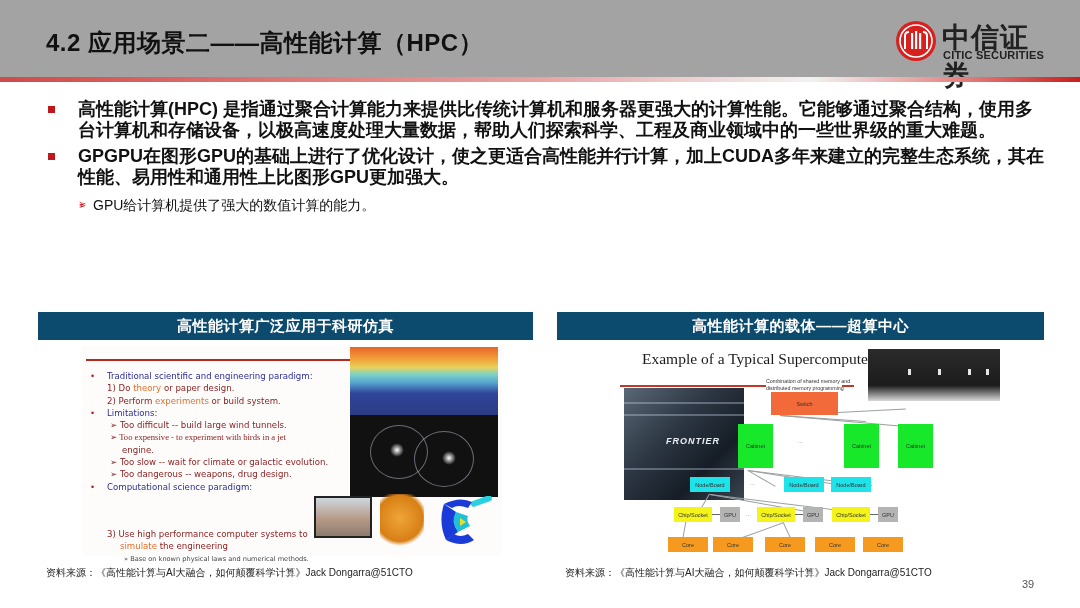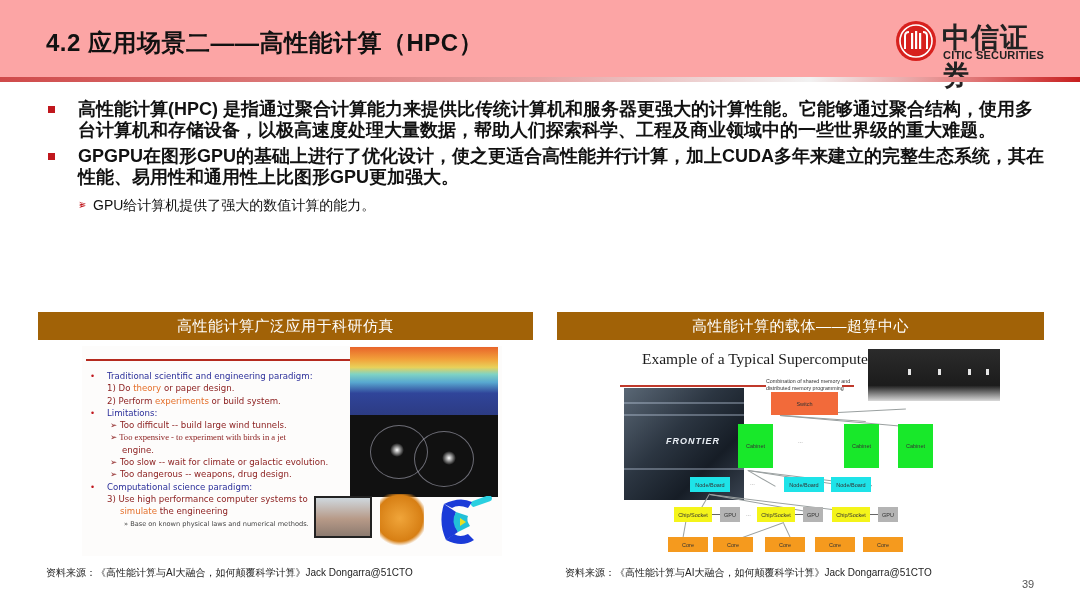--- a/index.html
+++ b/index.html
@@ -1,36 +1,36 @@
 <!DOCTYPE html>
 <html><head>
 <meta charset="utf-8">
 <style>
   * { box-sizing: border-box; margin: 0; padding: 0; }
   html, body { width: 1080px; height: 608px; overflow: hidden; background: #ffffff; }
   body { position: relative; font-family: "Liberation Sans", "DejaVu Sans", sans-serif; color: #111; }
 
-  .header { position: absolute; left: 0; top: 0; width: 1080px; height: 80px; background: #fca5a5; }
+  .header { position: absolute; left: 0; top: 0; width: 1080px; height: 80px; background: #a3a3a3; }
   .header-line { position: absolute; left: 0; top: 77px; width: 1080px; height: 5px;
     background: linear-gradient(to right, #cf4a4a 0%, #e7a3a3 50%, #f2f2f2 75%, #e58a8a 88%, #c71f1f 100%); }
   .page-title { position: absolute; left: 46px; top: 27px; font-size: 24px; font-weight: bold; color: #111; letter-spacing: 0.5px; }
 
   .logo { position: absolute; left: 896px; top: 18px; width: 160px; height: 48px; }
   .logo-circle { position: absolute; left: 0; top: 3px; width: 40px; height: 40px; border-radius: 50%; background: #d7211e; }
   .logo-circle svg { position: absolute; left: 0; top: 0; }
   .logo-cn { position: absolute; left: 46px; top: 1px; font-family: "DejaVu Serif", serif; font-size: 28px; font-weight: bold; color: #222; letter-spacing: 1px; }
   .logo-en { position: absolute; left: 47px; top: 31px; font-size: 11px; font-weight: bold; color: #222; letter-spacing: 0.2px; }
 
   .bullets { position: absolute; left: 46px; top: 99px; width: 1000px; }
   .b1 { position: relative; padding-left: 32px; font-size: 18px; font-weight: bold; line-height: 21px; margin-bottom: 5px; }
   .b1 .sq { position: absolute; left: 2px; top: 7px; width: 7px; height: 7px; background: #c0171d; }
   .b2 { position: relative; margin-left: 32px; padding-left: 15px; font-size: 14px; line-height: 21px; margin-bottom: 7px; color: #111; }
   .b2 .arrow { position: absolute; left: 0; top: 0; font-size: 10px; color: #c0171d; }
 
-  .panel-head { position: absolute; top: 312px; height: 28px; background: #a16207; color: #fff; font-size: 15px; font-weight: normal;
+  .panel-head { position: absolute; top: 312px; height: 28px; background: #0c4a6e; color: #fff; font-size: 15px; font-weight: bold;
     text-align: center; line-height: 28px; letter-spacing: 0.5px; }
   .ph-left { left: 38px; width: 495px; }
   .ph-right { left: 557px; width: 487px; }
 
   .fig-left { position: absolute; left: 82px; top: 346px; width: 420px; height: 210px; background: #fdfcfb; }
   .fig-left .redline { position: absolute; left: 4px; top: 13px; width: 268px; height: 2px; background: #b52a1e; }
   .fig-text { position: absolute; left: 8px; top: 24px; font-family: "DejaVu Sans", sans-serif; font-size: 8.6px; line-height: 12.3px; }
   .ft-row { position: relative; white-space: nowrap; }
   .ft-blue { color: #2b2f9a; }
   .ft-red { color: #8a1c1c; }
@@ -136,21 +136,21 @@
     </div>
     <div class="ft-row ft-red" style="padding-left:20px;">➢ Too difficult -- build large wind tunnels.</div>
     <div class="ft-row ft-red" style="padding-left:20px;font-family:Liberation Serif, serif;">➢ Too expensive - to experiment with birds in a jet</div>
     <div class="ft-row ft-red" style="padding-left:32px;">engine.</div>
     <div class="ft-row ft-red" style="padding-left:20px;">➢ Too slow -- wait for climate or galactic evolution.</div>
     <div class="ft-row ft-red" style="padding-left:20px;">➢ Too dangerous -- weapons, drug design.</div>
     <div class="ft-row ft-blue" style="padding-left:17px;">
       <span class="ft-dot">•</span>
       <span>Computational science paradigm:</span>
     </div>
-    <div class="ft-row ft-red" style="padding-left:17px;">3) Use high performance computer systems to</div>
+    <div class="ft-row ft-red" style="padding-left:17px;margin-top:35px;">3) Use high performance computer systems to</div>
     <div class="ft-row ft-red" style="padding-left:30px;">
       <span class="ft-orange">simulate</span><span> the engineering</span>
     </div>
     <div class="ft-row ft-small" style="padding-left:34px;">» Base on known physical laws and numerical methods.</div>
   </div>
 
   <div class="sim-top">
     <div class="sim-earth"></div>
     <div class="sim-galaxy">
       <div class="g1" style="left:20px;top:10px;width:58px;height:54px;"></div>

